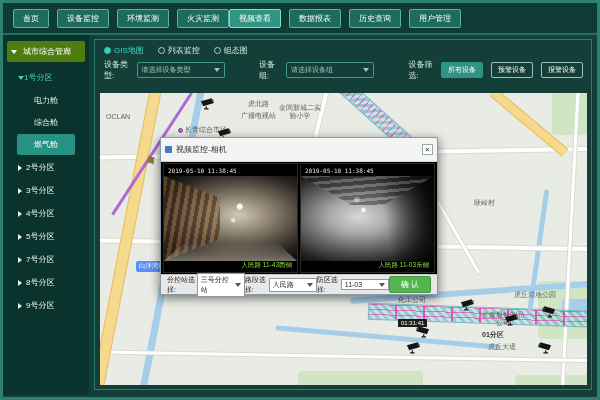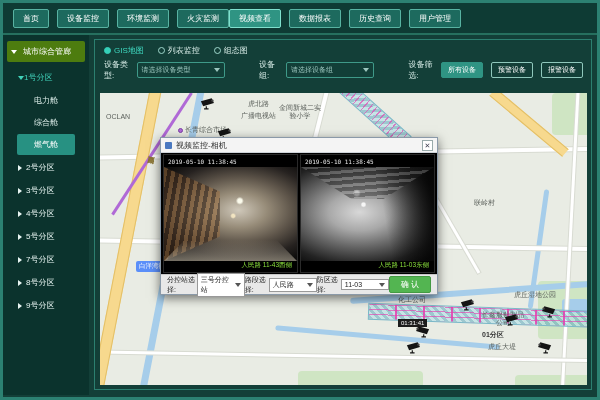--- a/index.html
+++ b/index.html
@@ -57,21 +57,21 @@
   .mlab { position:absolute; font-size:7px; color:#5a5f5a; z-index:3; line-height:1.2; white-space:nowrap; }
   .mlab.wrap { white-space:normal; text-align:center; }
   .mdot { display:inline-block; width:5px; height:5px; border-radius:50%; background:#b069d6; border:1px solid #7d3fa6; vertical-align:middle; margin-right:2px; }
   .street-badge { position:absolute; background:#5b8ff9; color:#fff; font-size:6.5px; padding:1px 3px; border-radius:2px; z-index:4; white-space:nowrap; }
   .zone-badge { position:absolute; color:#333; font-weight:bold; font-size:7px; z-index:4; }
   .cam { position:absolute; width:18px; height:15px; z-index:5; cursor:pointer; }
   .cam-time { position:absolute; background:#1c1c1c; color:#fff; font-size:6px; padding:1px 3px; z-index:6; white-space:nowrap; }
 
   
   .modal { position:absolute; left:157px; top:134px; width:278px; height:158px; background:#000; border:1px solid #8a99a8; box-shadow:0 3px 10px rgba(0,0,0,.55); z-index:20; display:flex; flex-direction:column; }
-  .m-titlebar { height:15px; background:#f4f4f4; display:flex; align-items:center; gap:4px; padding:0 4px; border-bottom:1px solid #cfd4da; cursor:move; }
+  .m-titlebar { height:24px; background:#f4f4f4; display:flex; align-items:center; gap:4px; padding:0 4px; border-bottom:1px solid #cfd4da; cursor:move; }
   .m-icon { width:7px; height:7px; background:#4a78c0; border-radius:1px; flex-shrink:0; }
   .m-title { font-size:8px; color:#333; }
   .m-close { margin-left:auto; width:11px; height:11px; border:1px solid #9aa; background:#fff; color:#445; font-size:7px; line-height:9px; text-align:center; cursor:pointer; }
   .video-row { flex:1; display:flex; gap:2px; padding:1px 2px; background:#000; }
   .video { flex:1; position:relative; background:#000; border:1px solid #2a2a2a; overflow:hidden; }
   .vts { position:absolute; top:3px; left:4px; color:#e8e8e8; font-size:6px; z-index:3; font-family:"DejaVu Sans Mono",monospace; }
   .vloc { position:absolute; bottom:2px; right:5px; color:#8ae03c; font-size:6.5px; z-index:3; }
   .tunnel { position:absolute; left:0; right:0; top:12px; bottom:11px; }
   .tunnel1 { background:
       radial-gradient(circle at 57% 36%, rgba(255,255,240,.95) 0 2px, transparent 4px),

